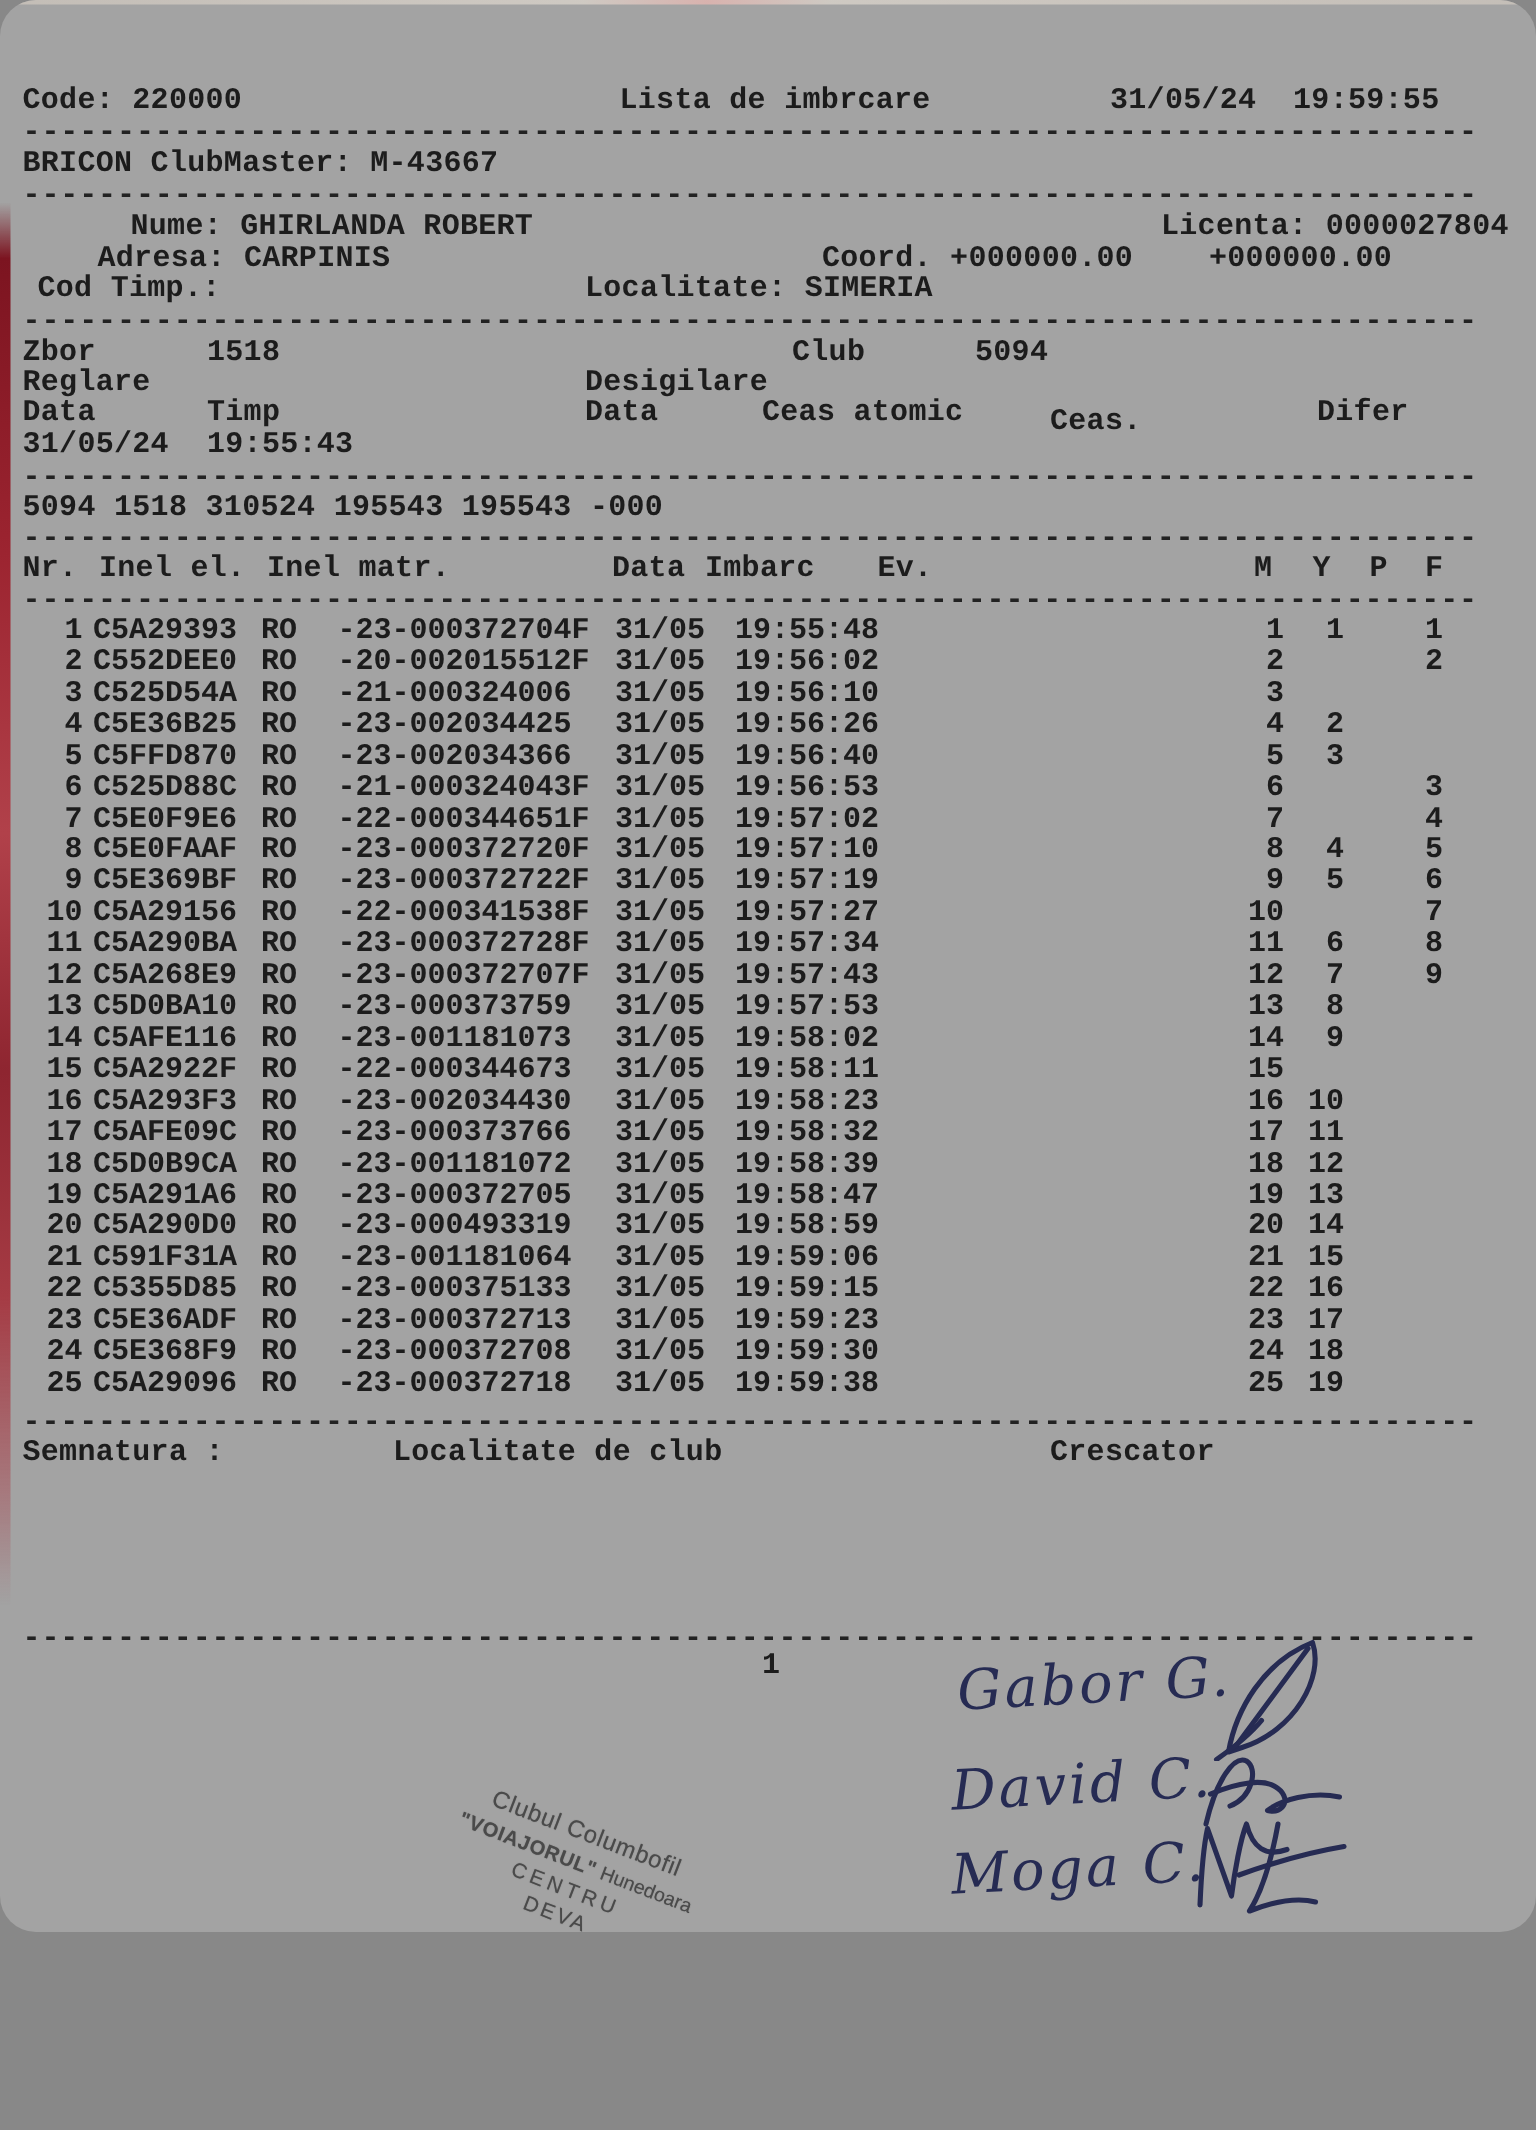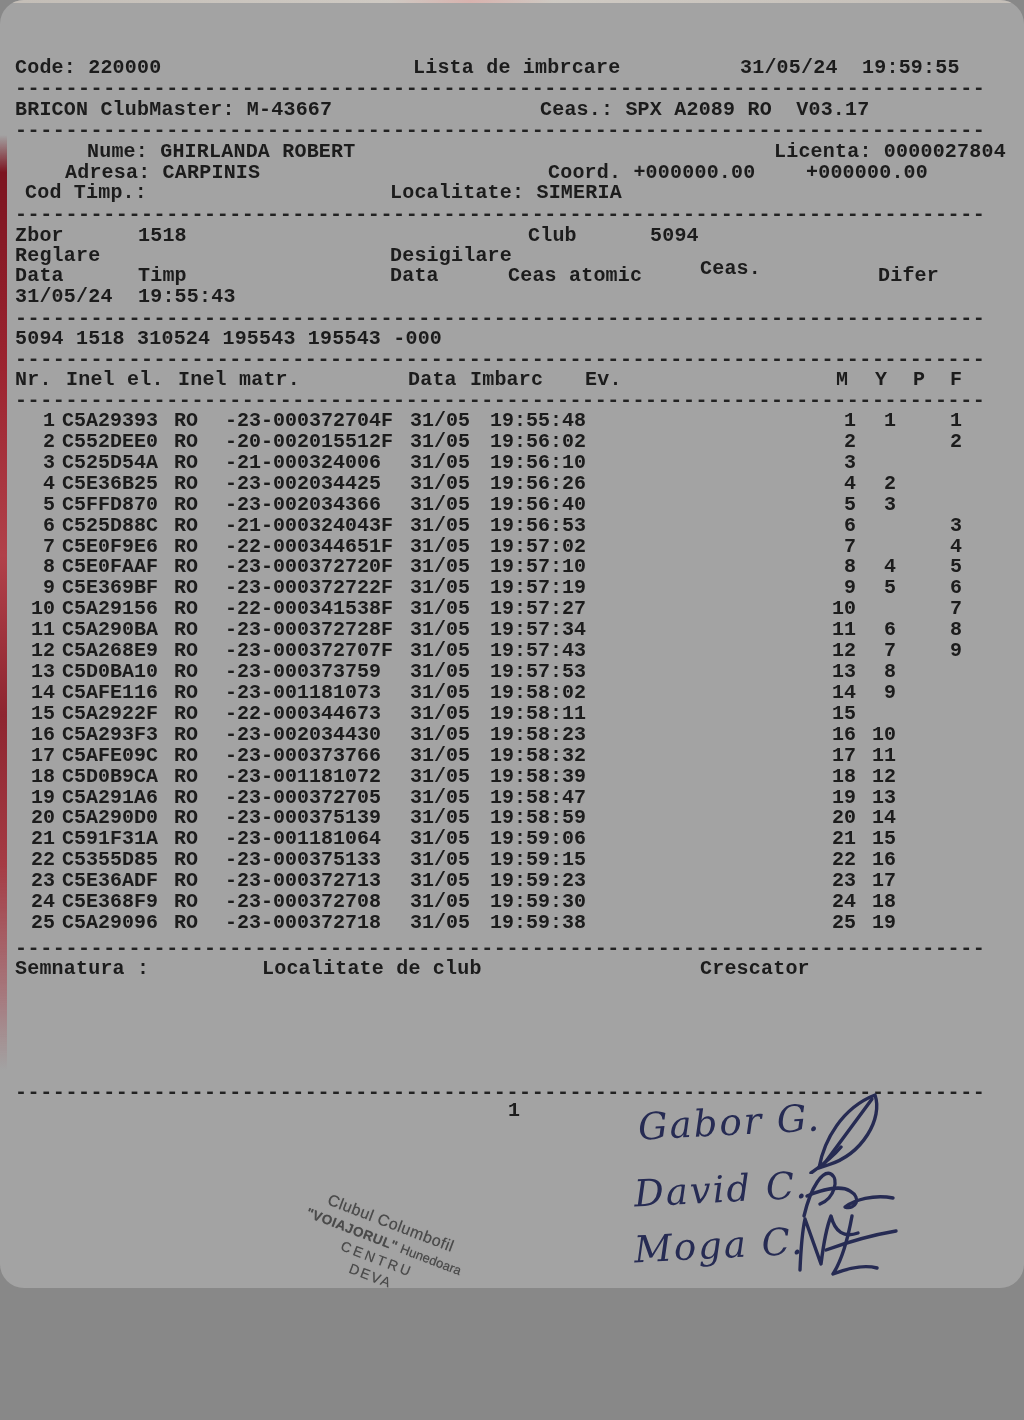--- a/index.html
+++ b/index.html
@@ -46,21 +46,20 @@
 <div id="page">
   <div class="top-edge"></div>
   <div class="red-stripe"></div>
 
   <span class="frag" style="left:15px;top:57px">Code: 220000</span>
   <span class="frag" style="left:413px;top:57px">Lista de imbrcare</span>
   <span class="frag" style="left:740px;top:57px">31/05/24  19:59:55</span>
   <div class="sep" style="left:15px;top:78px">-----------------------------------------------------------------------------</div>
 
   <span class="frag" style="left:15px;top:99px">BRICON ClubMaster: M-43667</span>
-  <span class="frag" style="left:540px;top:99px">Ceas.: SPX A2089 RO  V03.17</span>
   <div class="sep" style="left:15px;top:120px">-----------------------------------------------------------------------------</div>
 
   <span class="frag" style="left:87px;top:141px">Nume: GHIRLANDA ROBERT</span>
   <span class="frag" style="left:774px;top:141px">Licenta: 0000027804</span>
   <span class="frag" style="left:65px;top:162px">Adresa: CARPINIS</span>
   <span class="frag" style="left:548px;top:162px">Coord. +000000.00</span>
   <span class="frag" style="left:806px;top:162px">+000000.00</span>
   <span class="frag" style="left:25px;top:182px">Cod Timp.:</span>
   <span class="frag" style="left:390px;top:182px">Localitate: SIMERIA</span>
   <div class="sep" style="left:15px;top:204px">-----------------------------------------------------------------------------</div>
@@ -68,21 +67,21 @@
   <span class="frag" style="left:15px;top:225px">Zbor</span>
   <span class="frag" style="left:138px;top:225px">1518</span>
   <span class="frag" style="left:528px;top:225px">Club</span>
   <span class="frag" style="left:650px;top:225px">5094</span>
   <span class="frag" style="left:15px;top:245px">Reglare</span>
   <span class="frag" style="left:390px;top:245px">Desigilare</span>
   <span class="frag" style="left:15px;top:265px">Data</span>
   <span class="frag" style="left:138px;top:265px">Timp</span>
   <span class="frag" style="left:390px;top:265px">Data</span>
   <span class="frag" style="left:508px;top:265px">Ceas atomic</span>
-  <span class="frag" style="left:700px;top:258px">Ceas.</span>
+  <span class="frag" style="left:700px;top:271px">Ceas.</span>
   <span class="frag" style="left:878px;top:265px">Difer</span>
   <span class="frag" style="left:15px;top:286px">31/05/24</span>
   <span class="frag" style="left:138px;top:286px">19:55:43</span>
   <div class="sep" style="left:15px;top:308px">-----------------------------------------------------------------------------</div>
 
   <span class="frag" style="left:15px;top:328px">5094 1518 310524 195543 195543 -000</span>
   <div class="sep" style="left:15px;top:349px">-----------------------------------------------------------------------------</div>
 
   <span class="frag" style="left:15px;top:369px">Nr.</span>
   <span class="frag" style="left:66px;top:369px">Inel el.</span>
@@ -341,21 +340,21 @@
         <span class="cell c-ev"></span>
         <span class="cell c-m">19</span>
         <span class="cell c-y">13</span>
         <span class="cell c-p"></span>
         <span class="cell c-f"></span>
       </div>
       <div class="t-row" style="top: 807.48px;">
         <span class="cell c-nr">20</span>
         <span class="cell c-ring">C5A290D0</span>
         <span class="cell c-cty">RO</span>
-        <span class="cell c-matr">-23-000375139</span>
+        <span class="cell c-matr">-23-000493319</span>
         <span class="cell c-date">31/05</span>
         <span class="cell c-time">19:58:59</span>
         <span class="cell c-ev"></span>
         <span class="cell c-m">20</span>
         <span class="cell c-y">14</span>
         <span class="cell c-p"></span>
         <span class="cell c-f"></span>
       </div>
       <div class="t-row" style="top: 828.4px;">
         <span class="cell c-nr">21</span>

